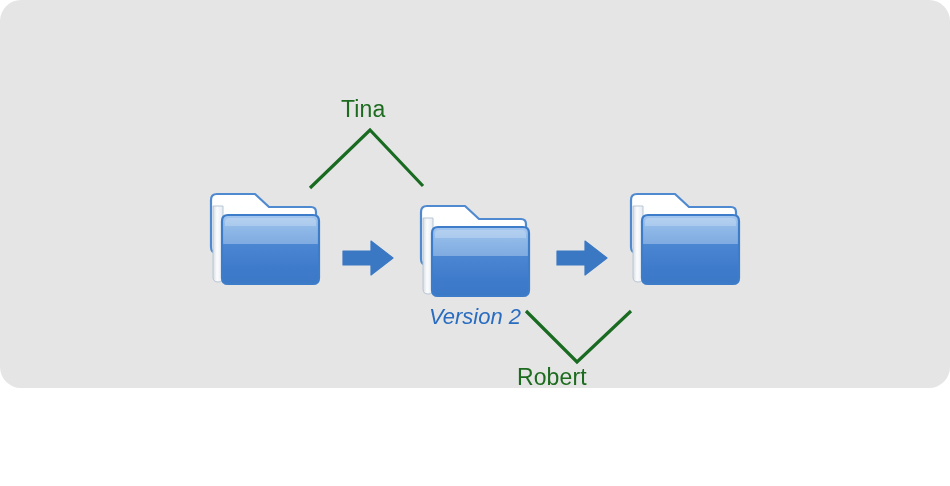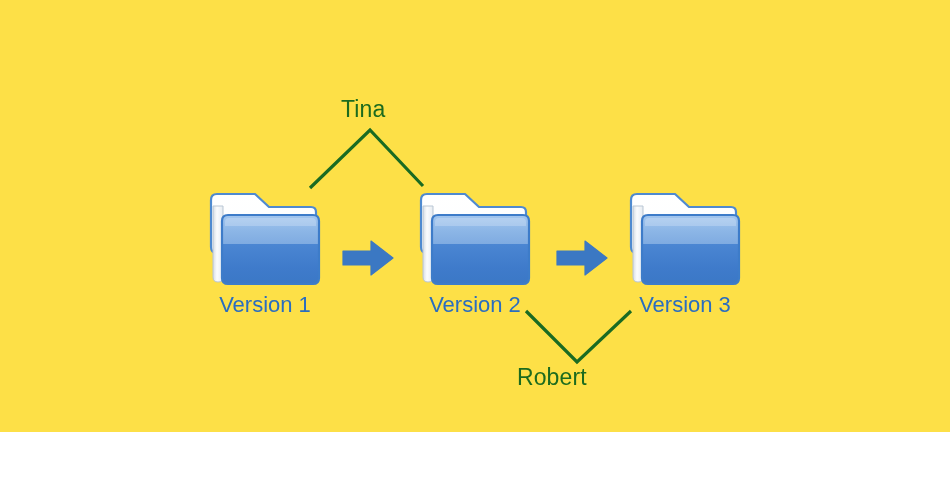--- a/index.html
+++ b/index.html
@@ -7,23 +7,24 @@
     margin: 0;
     padding: 0;
     background: #ffffff;
   }
   body {
     font-family: "Liberation Sans", sans-serif;
   }
   #canvas {
     position: relative;
     width: 950px;
-    height: 432px;
-    background: #fde047;
+    height: 388px;
+    background: #e5e5e5;
     overflow: hidden;
+    border-radius: 21px;
   }
 
   
   .connector-layer {
     position: absolute;
     left: 0;
     top: 0;
     width: 950px;
     height: 486px;
     pointer-events: none;
@@ -48,21 +49,21 @@
     top: 364px;
   }
 
   
   .node {
     position: absolute;
     width: 120px;
     text-align: center;
   }
   #node-0 { left: 205px; top: 190px; }
-  #node-1 { left: 415px; top: 190px; }
+  #node-1 { left: 415px; top: 202px; font-style: italic; }
   #node-2 { left: 625px; top: 190px; }
 
   .folder-icon {
     display: block;
     width: 116px;
     height: 98px;
     margin: 0 auto;
   }
 
   .node-caption {
@@ -128,21 +129,20 @@
       <path d="M6,16 L16,16 L16,88 Q16,92 11,92 Q6,92 6,87 Z" fill="url(#spineGrad0)" stroke="#b9c6d4" stroke-width="1"></path>
 
       <path d="M15,52 L112,52 L112,88 Q112,94 106,94 L21,94 Q15,94 15,88 Z" fill="url(#frontBot0)"></path>
 
       <path d="M21,25 L106,25 Q112,25 112,31 L112,54 L15,54 L15,31 Q15,25 21,25 Z" fill="url(#frontTop0)"></path>
 
       <path d="M21,25 L106,25 Q112,25 112,31 L112,88 Q112,94 106,94 L21,94 Q15,94 15,88 L15,31 Q15,25 21,25 Z" fill="none" stroke="#3d7cc9" stroke-width="2.2" stroke-linejoin="round"></path>
 
       <path d="M22,28 L105,28 Q109,28 109,32 L109,36 L18,36 L18,32 Q18,28 22,28 Z" fill="#ffffff" opacity="0.22"></path>
     </svg>
-    <span class="node-caption">Version 1</span>
   </div>
 
   <svg id="arrow-0" class="flow-arrow" viewBox="0 0 54 40" xmlns="http://www.w3.org/2000/svg">
     <path d="M2,13 L30,13 L30,3 L52,20 L30,37 L30,27 L2,27 Z" fill="#3b78c3" stroke="#3b78c3" stroke-width="1.2" stroke-linejoin="round"></path>
   </svg>
 
   <div id="node-1" class="node">
     <svg class="folder-icon" viewBox="0 0 116 98" xmlns="http://www.w3.org/2000/svg">
       <defs>
         <linearGradient id="flapGrad1" x1="0" y1="0" x2="0" y2="1">
@@ -204,18 +204,17 @@
           <stop offset="100%" stop-color="#e6ebf1"></stop>
         </linearGradient>
       </defs>
       <path d="M4,10 Q4,4 10,4 L48,4 L62,17 L104,17 Q109,17 109,22 L109,58 Q109,63 104,63 L10,63 Q4,63 4,57 Z" fill="url(#flapGrad2)" stroke="#4f8ad0" stroke-width="2.2" stroke-linejoin="round"></path>
       <path d="M6,16 L16,16 L16,88 Q16,92 11,92 Q6,92 6,87 Z" fill="url(#spineGrad2)" stroke="#b9c6d4" stroke-width="1"></path>
       <path d="M15,52 L112,52 L112,88 Q112,94 106,94 L21,94 Q15,94 15,88 Z" fill="url(#frontBot2)"></path>
       <path d="M21,25 L106,25 Q112,25 112,31 L112,54 L15,54 L15,31 Q15,25 21,25 Z" fill="url(#frontTop2)"></path>
       <path d="M21,25 L106,25 Q112,25 112,31 L112,88 Q112,94 106,94 L21,94 Q15,94 15,88 L15,31 Q15,25 21,25 Z" fill="none" stroke="#3d7cc9" stroke-width="2.2" stroke-linejoin="round"></path>
       <path d="M22,28 L105,28 Q109,28 109,32 L109,36 L18,36 L18,32 Q18,28 22,28 Z" fill="#ffffff" opacity="0.22"></path>
     </svg>
-    <span class="node-caption">Version 3</span>
   </div>
 
   <span id="author-robert" class="author-label">Robert</span>
 
 </div>
 
 </body></html>

